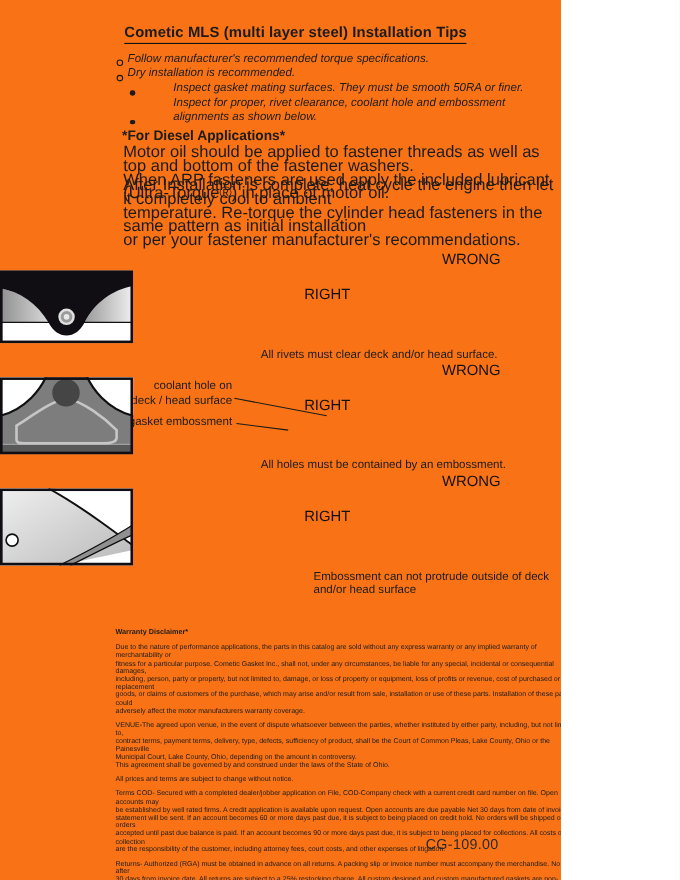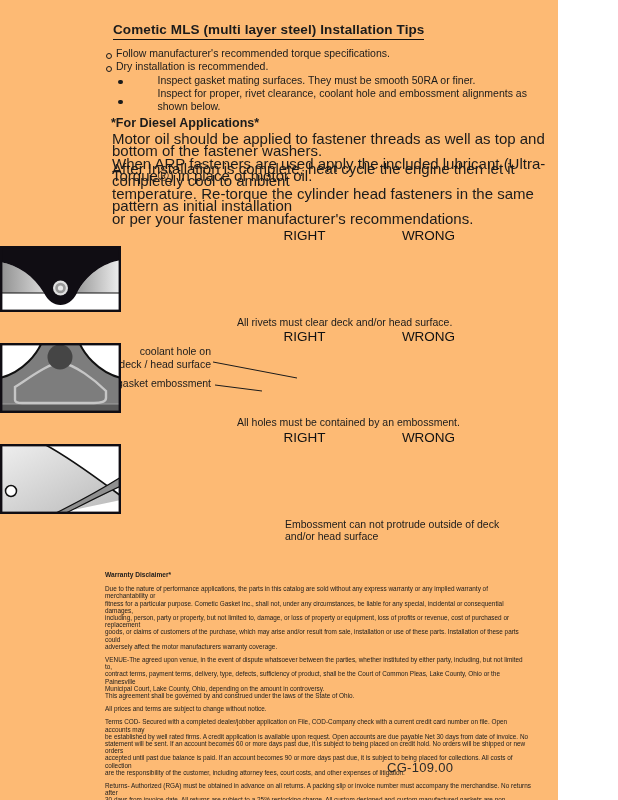--- a/index.html
+++ b/index.html
@@ -1,34 +1,34 @@
 <!DOCTYPE html>
 <html><head>
 <meta charset="utf-8">
 <style>
   html,body{margin:0;padding:0;background:#ffffff;}
-  .page{position:relative;width:558px;height:800px;background:#fdba74;overflow:hidden;
+  .page{position:relative;width:510px;height:800px;background:#f97316;overflow:hidden;
         font-family:"Liberation Sans",sans-serif;color:#1b1b1b;}
 
   .title{position:absolute;left:113px;top:22px;margin:0;font-size:13.5px;font-weight:bold;
          letter-spacing:.1px;border-bottom:1.6px solid #111;padding-bottom:2px;white-space:nowrap;}
 
   .tips{position:absolute;left:106px;top:47px;font-size:10.5px;line-height:13.3px;}
-  .b-row{display:flex;align-items:center;}
+  .b-row{display:flex;align-items:flex-end;font-style:italic;}
   .b-row.sub{margin-left:12px;gap:32px;}
   .mk-open{width:4px;height:4px;border:1px solid #1b1b1b;border-radius:50%;margin:4px 4px 0 0;flex:none;}
   .mk-dot{width:4.5px;height:4.5px;background:#1b1b1b;border-radius:50%;margin:4px 3px 0 0;flex:none;}
 
   .diesel-h{position:absolute;left:111px;top:116px;margin:0;font-size:12.5px;font-weight:bold;}
   .para{position:absolute;left:112px;margin:0;font-size:15px;line-height:12.4px;white-space:pre-line;}
   #para1{top:133px;} #para2{top:163px;} #para3{top:203px;}
 
   .dg-label{position:absolute;width:121px;text-align:center;font-size:13.5px;color:#111;}
   .r1{top:228px;} .r2{top:329px;} .r3{top:430px;}
-  .colL{left:244px;} .colR{left:368px;}
+  .colL{left:237px;margin-top:32px;} .colR{left:368px;}
 
   .dg-box{position:absolute;width:121px;line-height:0;}
   #box-rivet-right,#box-rivet-wrong{top:246px;height:66px;}
   #box-hole-right,#box-hole-wrong{top:343px;height:70px;}
   #box-emb-right,#box-emb-wrong{top:444px;height:70px;}
   .dg-box svg{display:block;}
 
   .dg-caption{position:absolute;left:237px;font-size:10.5px;line-height:12px;white-space:pre-line;}
   #cap1{top:316px;} #cap2{top:416px;} #cap3{top:518px;margin-left:48px;}
 

